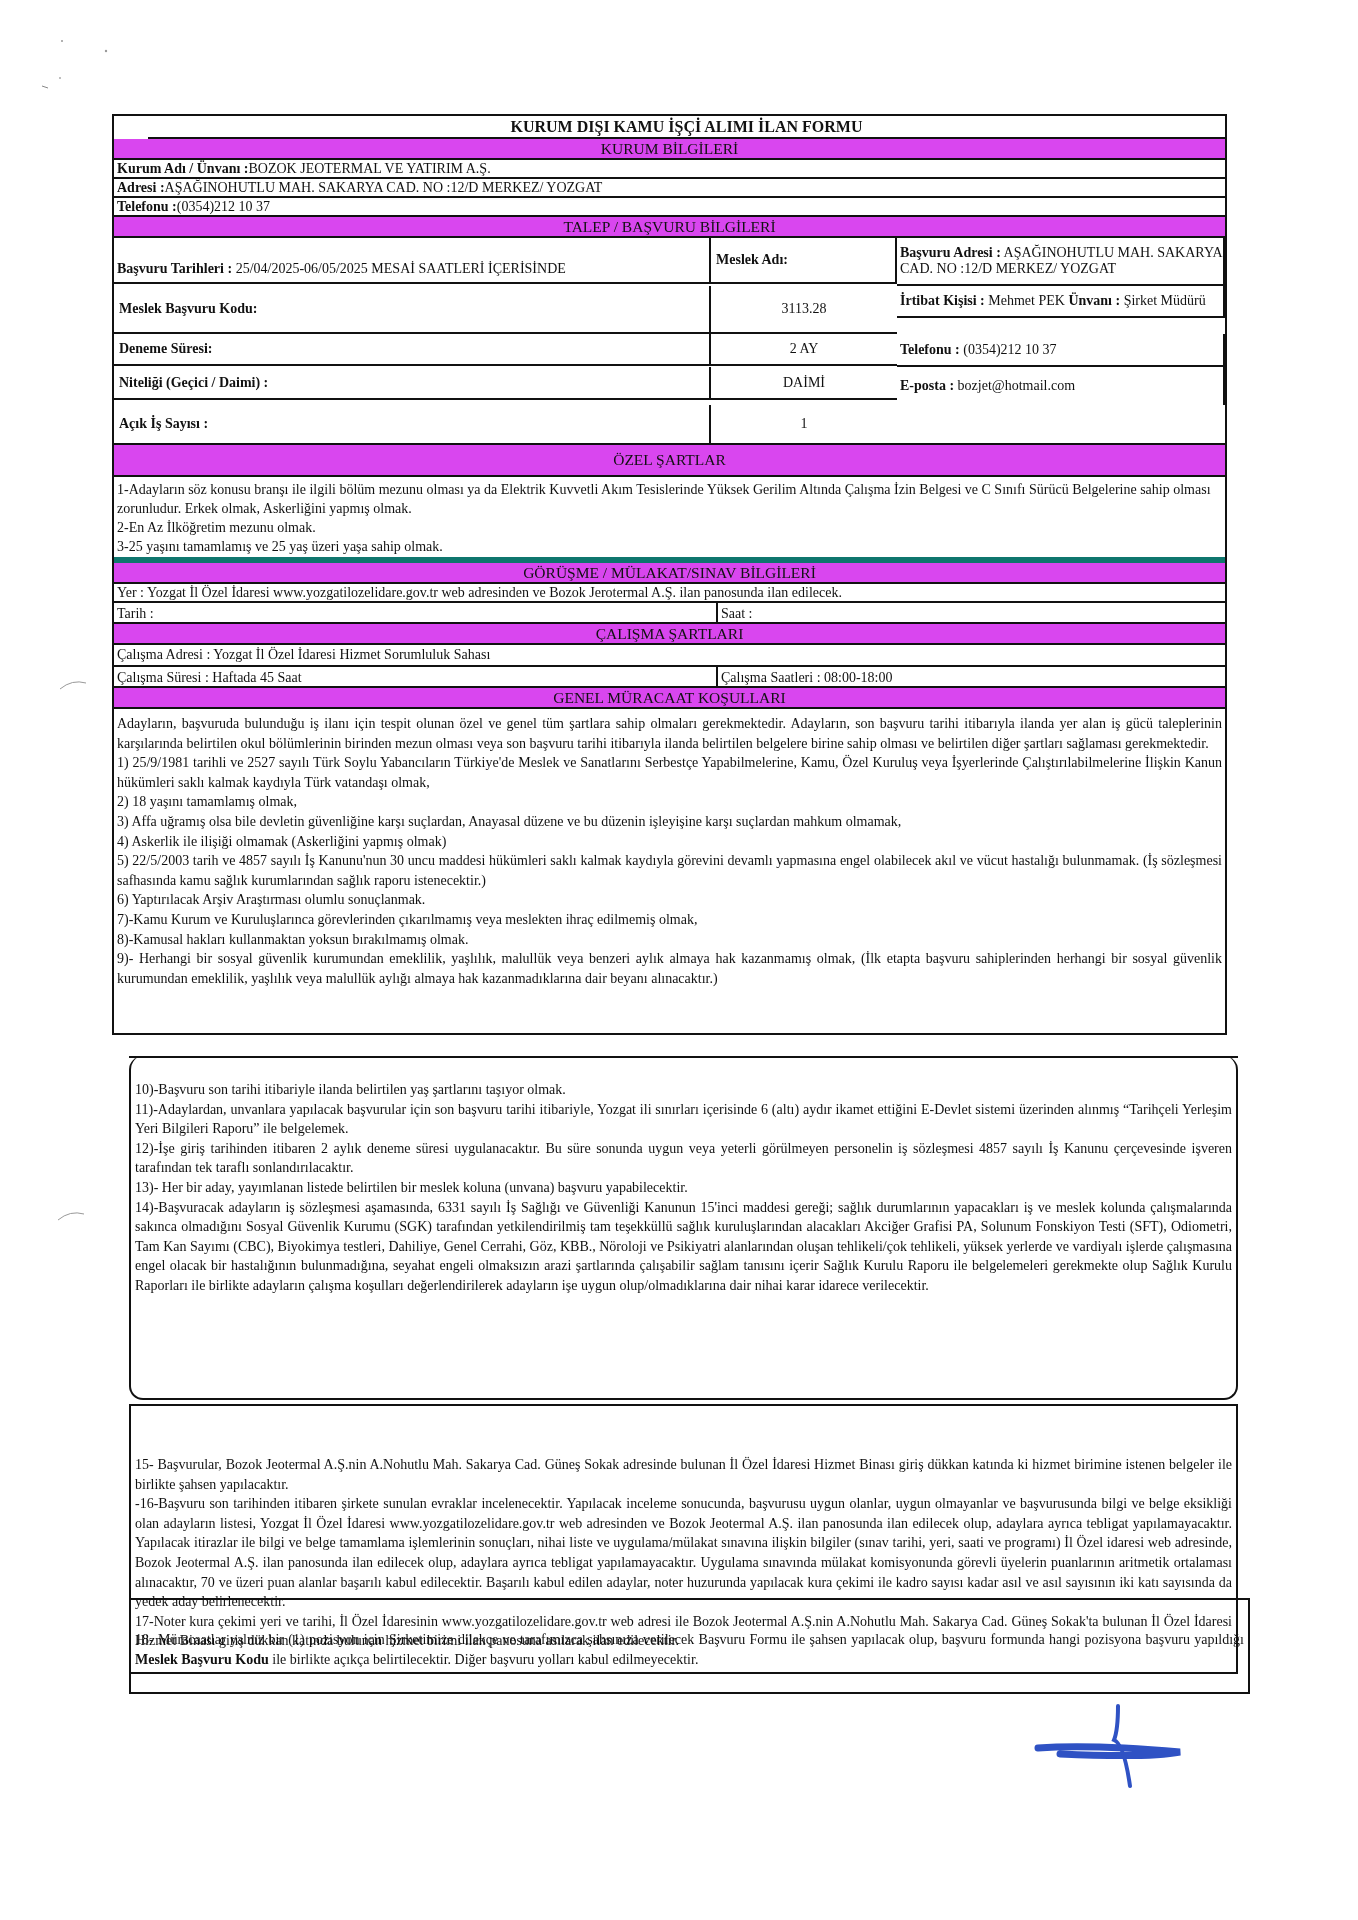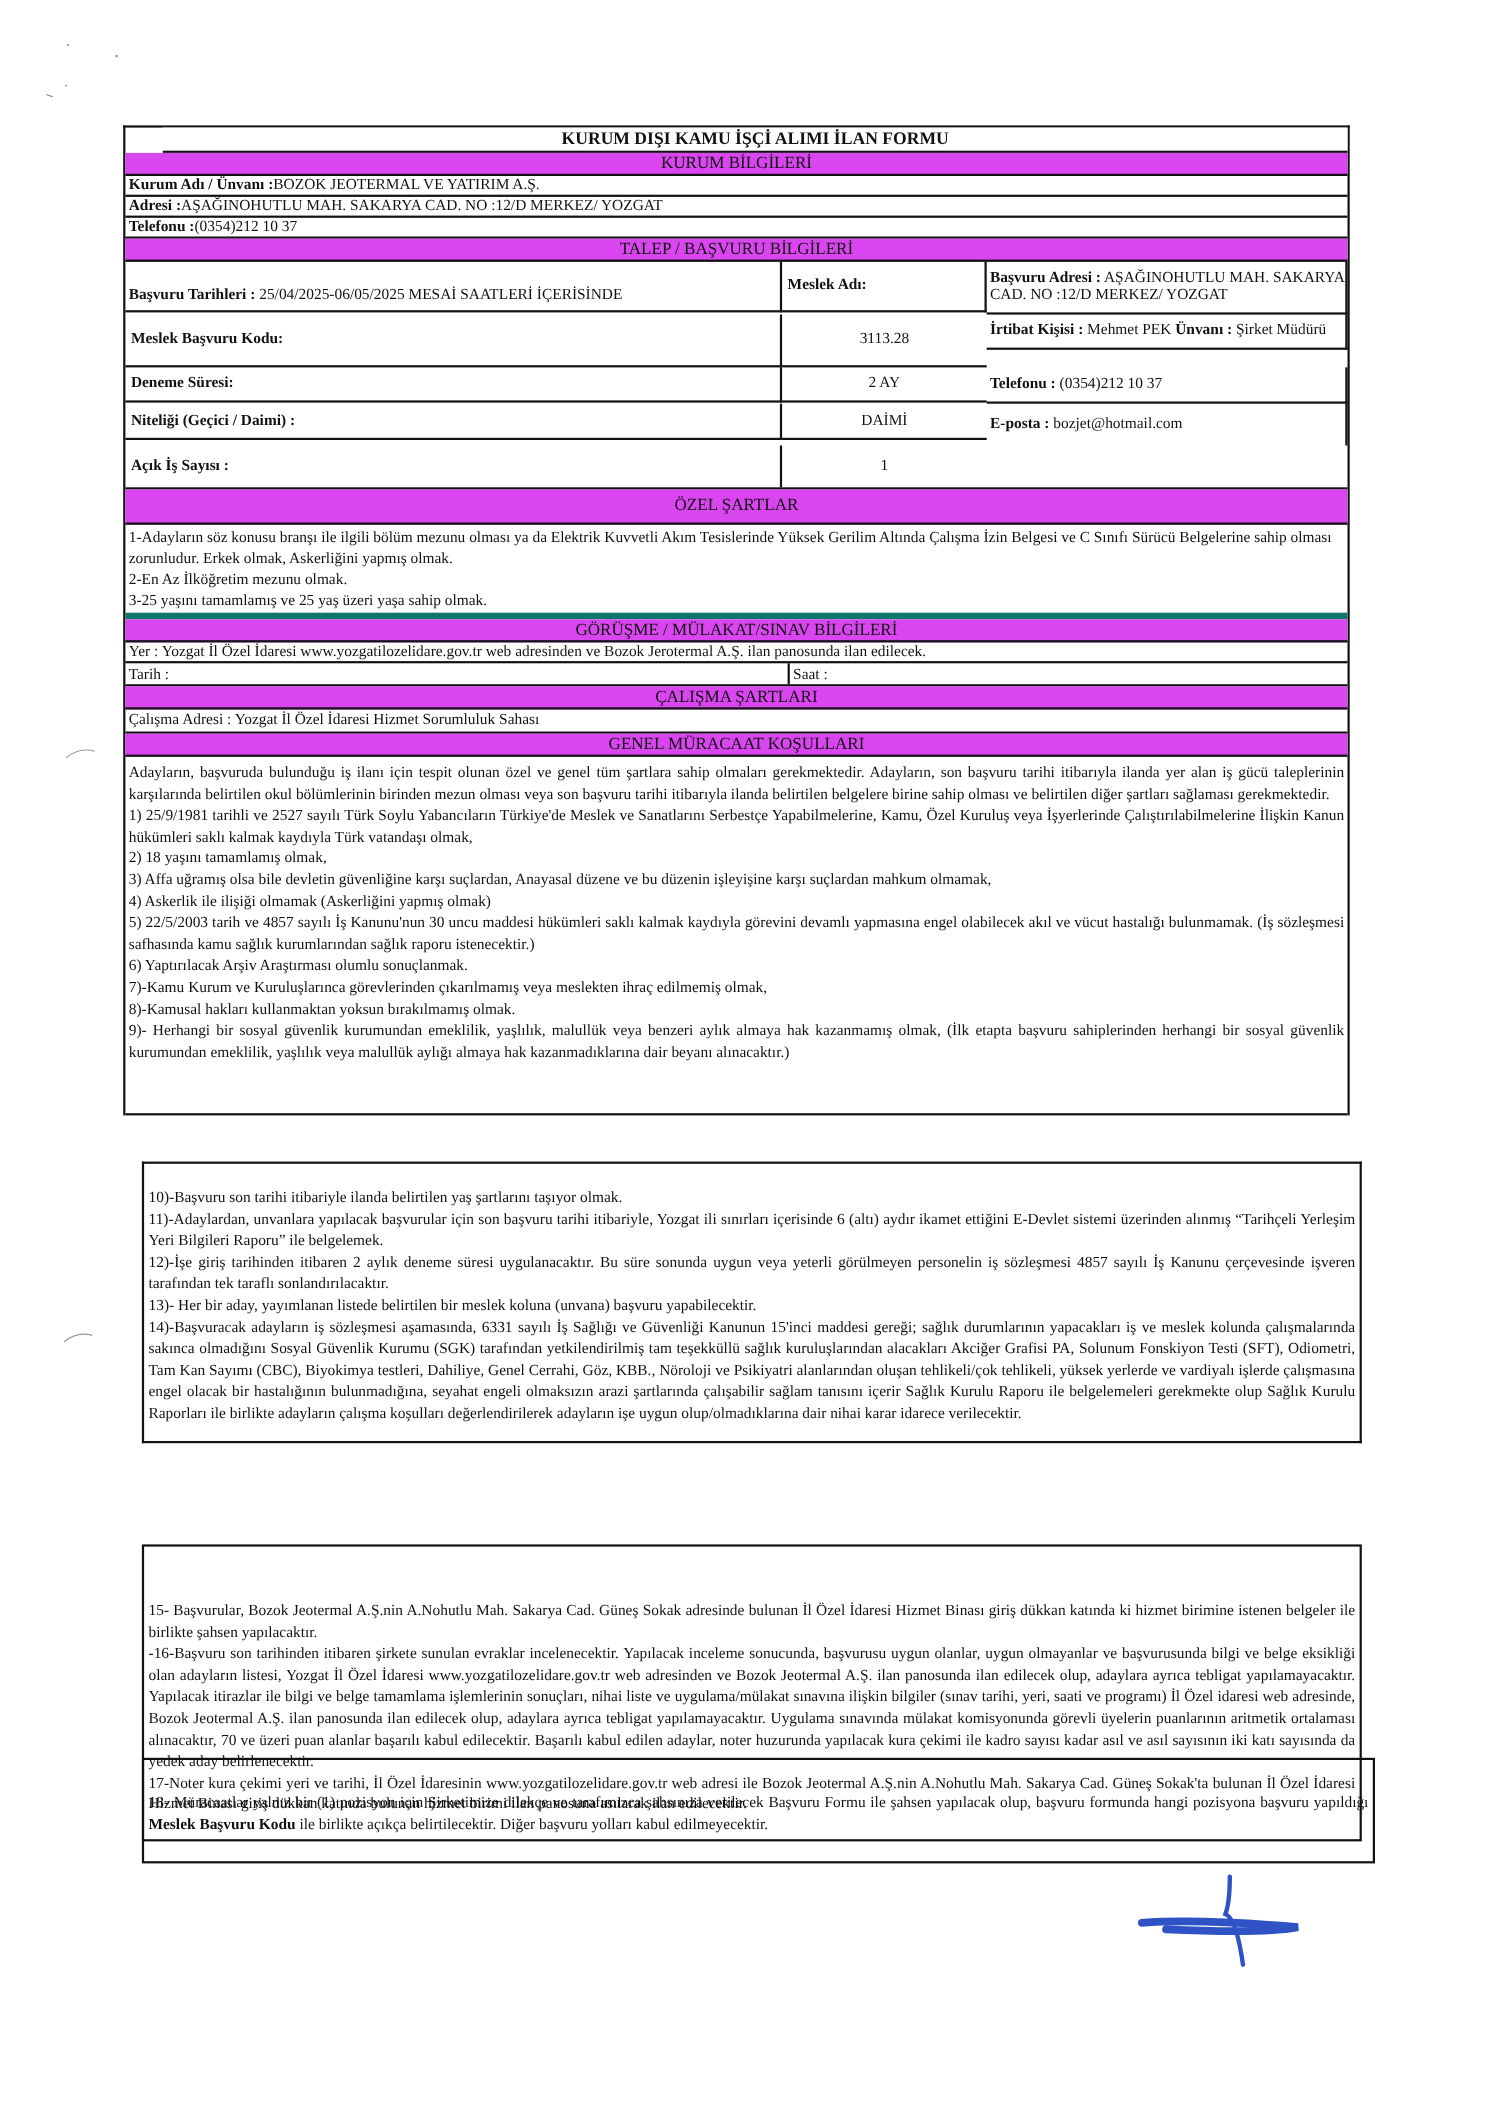--- a/index.html
+++ b/index.html
@@ -32,21 +32,21 @@
   .ozel { padding:3px 3px 1px 3px; font-size:14px; line-height:19px; border-bottom:6px solid #0f766e; }
   .split { display:grid; grid-template-columns:604px 1fr; border-bottom:2px solid #111; height:19px; font-size:14px; }
   .split > div { padding-left:3px; display:flex; align-items:flex-end; }
   .split > div:first-child { border-right:2px solid #111; }
 
   .genel { padding:5px 3px 6px 3px; font-size:14px; line-height:19.6px; text-align:justify; border-bottom:2px solid #111; height:326px; box-sizing:border-box; }
 
   
   .box { position:absolute; left:129px; width:1109px; border:2px solid #111; box-sizing:border-box;
          font-size:14px; line-height:19.6px; text-align:justify; padding:0 4px; }
-  .box1 { top:1056px; height:256px; border-top:none; padding-top:24px; }
+  .box1 { top:1056px; height:344px; border-top:none; padding-top:24px;border-radius:14px; }
   .box1:before { content:""; position:absolute; left:-2px; right:-2px; top:0; border-top:2px solid #111; }
   .box2 { top:1404px; height:270px; padding-top:49px; }
   .box3 { top:1598px; height:90px; padding-top:60px; height:92px; box-sizing:content-box; padding-top:0; }
   .box3 .inner { padding-top:30px; }
   .bold { font-weight:bold; }
   p { margin:0; }
 
   .sig { position:absolute; left:1030px; top:1700px; width:170px; height:110px; }
   .specks { position:absolute; left:30px; top:20px; width:80px; height:80px; }
   .edge-mark { position:absolute; left:60px; top:677px; width:28px; height:14px; }
@@ -127,20 +127,24 @@
 
     <div class="row section">GÖRÜŞME / MÜLAKAT/SINAV BİLGİLERİ</div>
     <div class="row line">Yer : Yozgat İl Özel İdaresi www.yozgatilozelidare.gov.tr web adresinden ve Bozok Jerotermal A.Ş. ilan panosunda ilan edilecek.</div>
     <div class="split">
       <div>Tarih :</div>
       <div>Saat :</div>
     </div>
 
     <div class="row section">ÇALIŞMA ŞARTLARI</div>
     <div class="row line" style="height:22px">Çalışma Adresi : Yozgat İl Özel İdaresi Hizmet Sorumluluk Sahası</div>
+    <div class="split">
+      <div>Çalışma Süresi : Haftada 45 Saat</div>
+      <div>Çalışma Saatleri : 08:00-18:00</div>
+    </div>
 
     <div class="row section">GENEL MÜRACAAT KOŞULLARI</div>
     <div class="genel">
       <p>Adayların, başvuruda bulunduğu iş ilanı için tespit olunan özel ve genel tüm şartlara sahip olmaları gerekmektedir. Adayların, son başvuru tarihi itibarıyla ilanda yer alan iş gücü taleplerinin karşılarında belirtilen okul bölümlerinin birinden mezun olması veya son başvuru tarihi itibarıyla ilanda belirtilen belgelere birine sahip olması ve belirtilen diğer şartları sağlaması gerekmektedir.</p>
       <p>1) 25/9/1981 tarihli ve 2527 sayılı Türk Soylu Yabancıların Türkiye'de Meslek ve Sanatlarını Serbestçe Yapabilmelerine, Kamu, Özel Kuruluş veya İşyerlerinde Çalıştırılabilmelerine İlişkin Kanun hükümleri saklı kalmak kaydıyla Türk vatandaşı olmak,</p>
       <p>2) 18 yaşını tamamlamış olmak,</p>
       <p>3) Affa uğramış olsa bile devletin güvenliğine karşı suçlardan, Anayasal düzene ve bu düzenin işleyişine karşı suçlardan mahkum olmamak,</p>
       <p>4) Askerlik ile ilişiği olmamak (Askerliğini yapmış olmak)</p>
       <p>5) 22/5/2003 tarih ve 4857 sayılı İş Kanunu'nun 30 uncu maddesi hükümleri saklı kalmak kaydıyla görevini devamlı yapmasına engel olabilecek akıl ve vücut hastalığı bulunmamak. (İş sözleşmesi safhasında kamu sağlık kurumlarından sağlık raporu istenecektir.)</p>
       <p>6) Yaptırılacak Arşiv Araştırması olumlu sonuçlanmak.</p>

